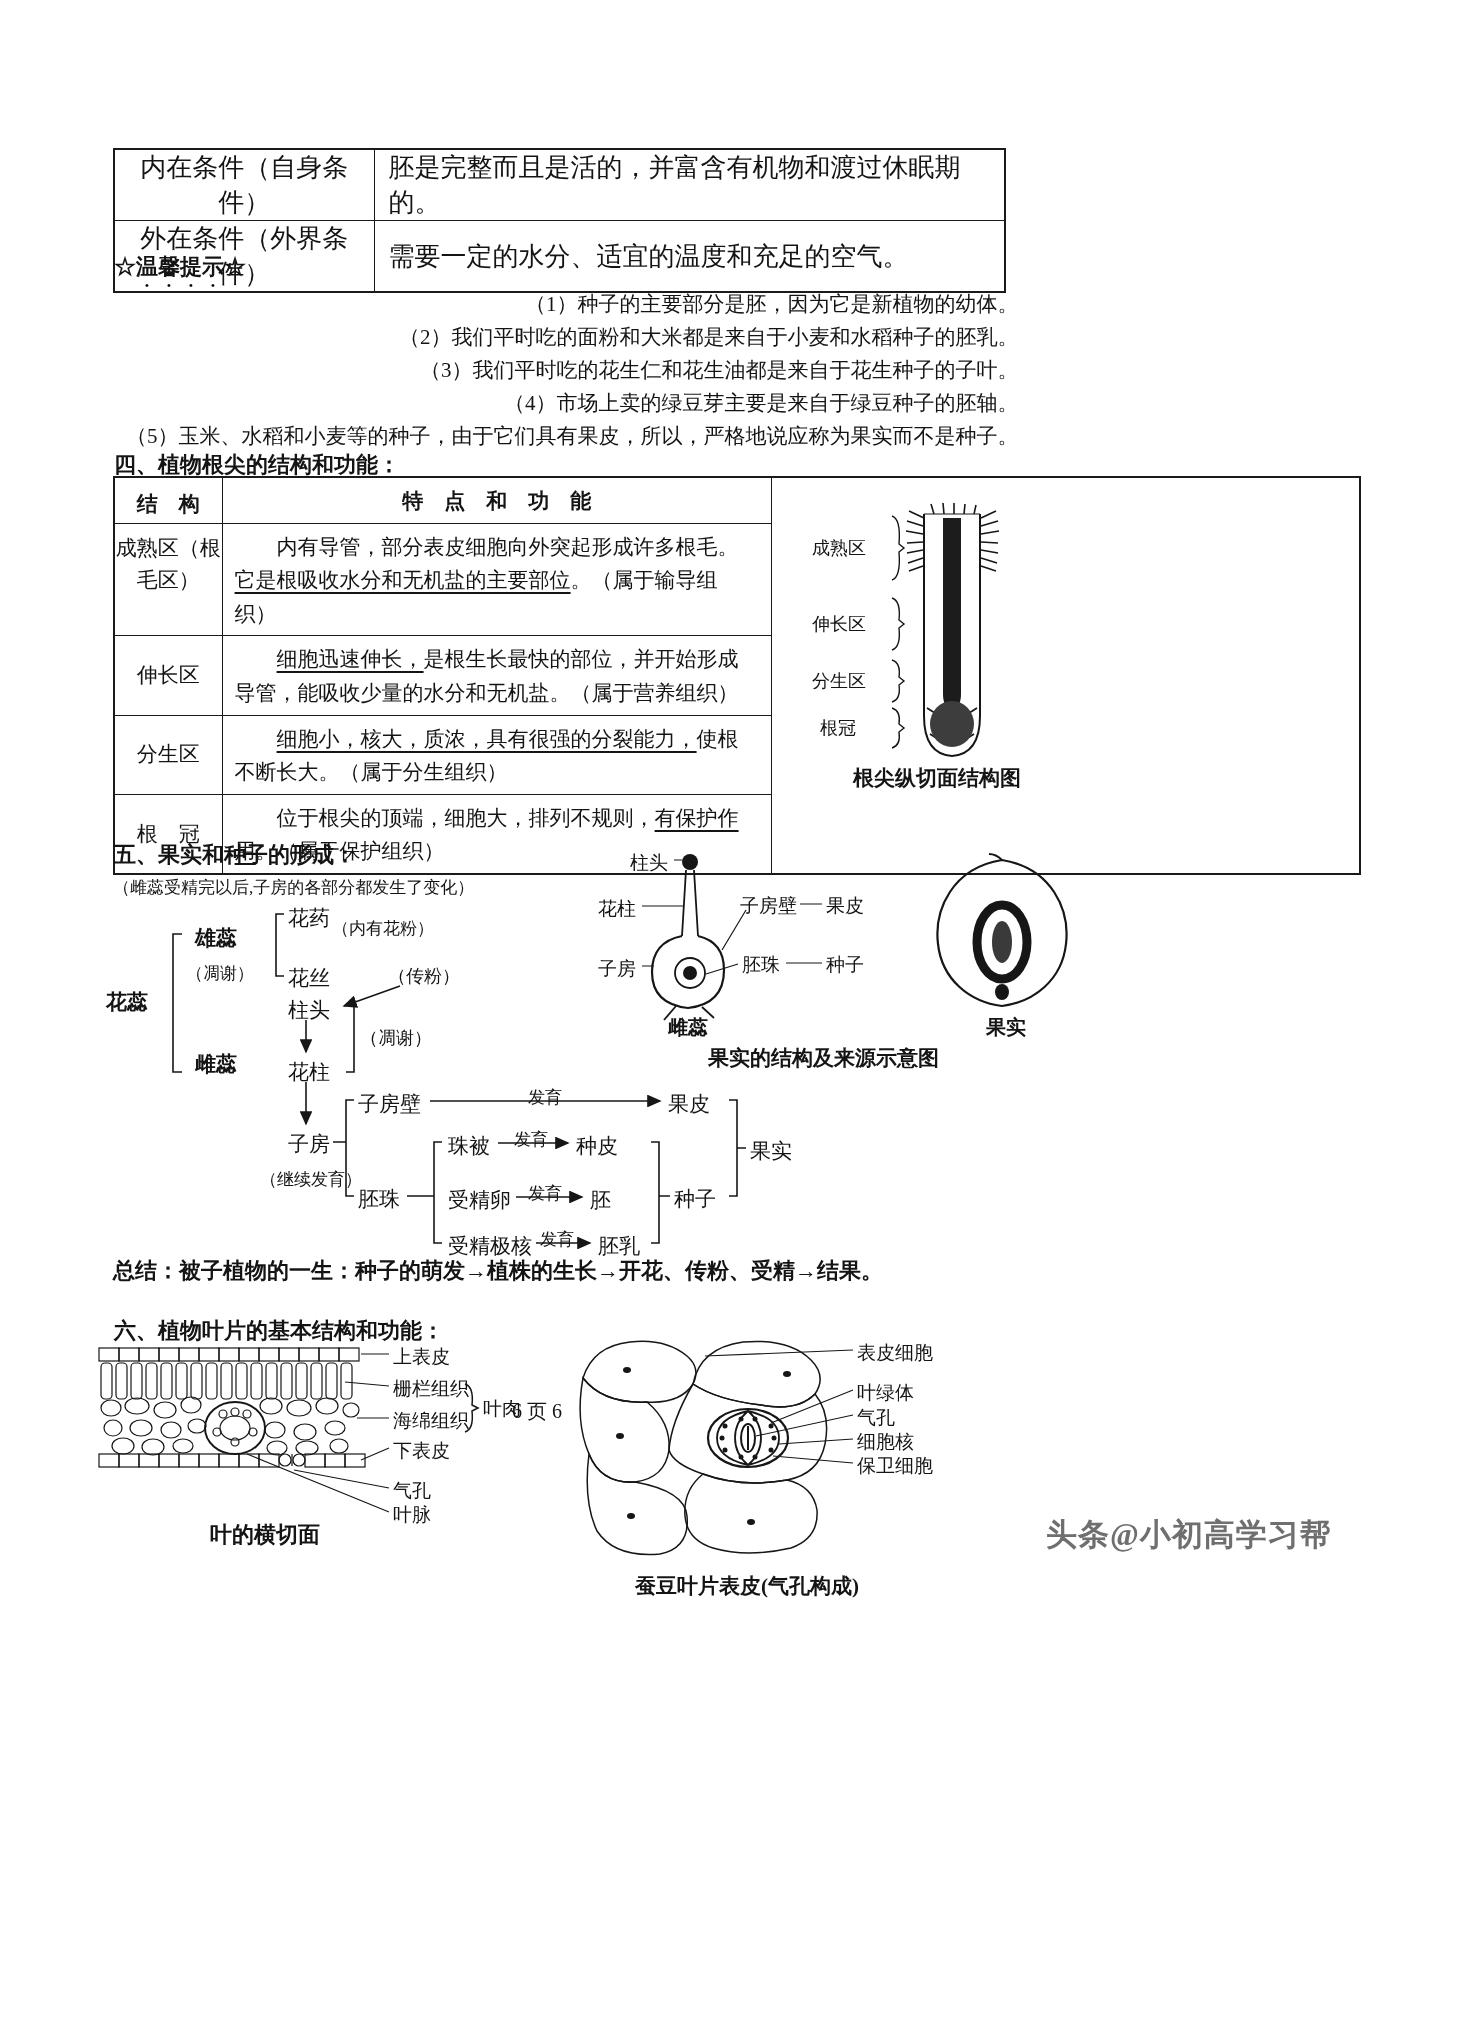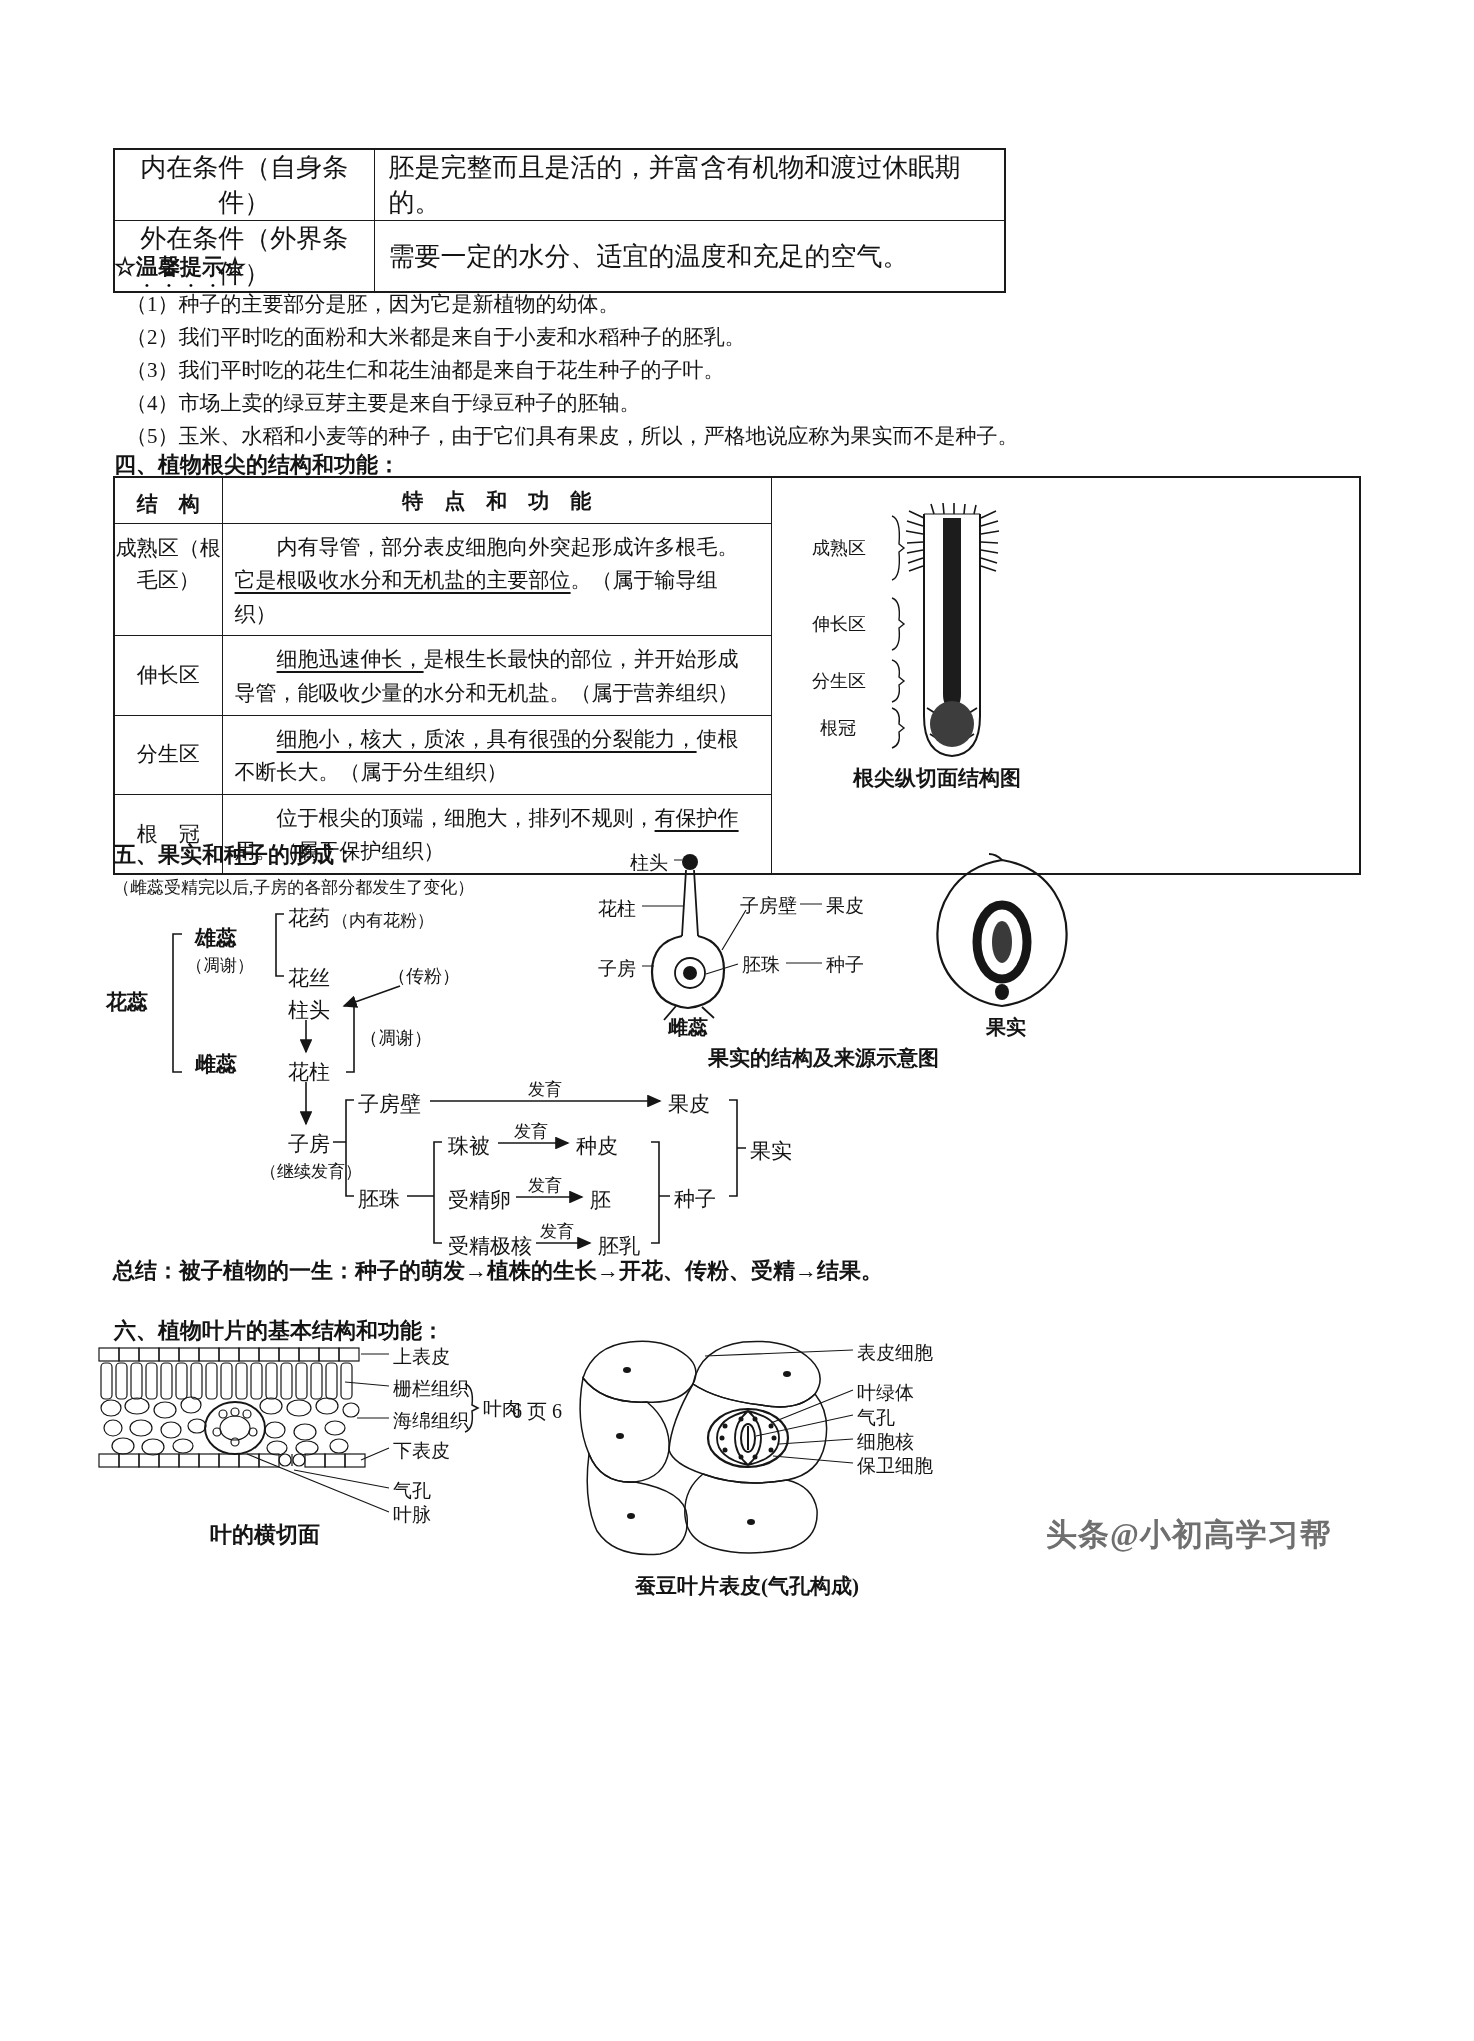--- a/index.html
+++ b/index.html
@@ -14,21 +14,21 @@
   .cond-table { position:absolute; left:113px; top:148px; width:893px; border:2px solid #1a1a1a; }
   .cond-table td { border:1.5px solid #1a1a1a; font-size:26px; height:44px; }
   .cond-table .c1 { width:260px; text-align:center; }
   .cond-table .c2 { padding-left:14px; }
 
   
   .tips-title { position:absolute; left:114px; top:252px; font-size:22px; font-weight:bold; }
   .emph { text-emphasis:filled dot #000; text-emphasis-position:under left;
           -webkit-text-emphasis:filled dot #000; -webkit-text-emphasis-position:under; }
   .tips-list { position:absolute; left:126px; top:288px; font-size:21px; }
-  .tips-item { line-height:33px; white-space:nowrap; }
+  .tips-item { line-height:33px; white-space:nowrap;text-align:right; }
 
   .sec-title { position:absolute; font-size:22px; font-weight:bold; white-space:nowrap; }
 
   
   .root-table { position:absolute; left:113px; top:476px; width:1248px; border:2px solid #1a1a1a; table-layout:fixed; }
   .root-table td { border:1.5px solid #1a1a1a; vertical-align:top; }
   .root-table tr.h td { height:38px; text-align:center; font-weight:bold; font-size:21px; vertical-align:middle; }
   .rc1 { width:108px; text-align:center; font-weight:normal; font-size:21px; padding-top:8px; line-height:1.55; }
   .rc1.mid { vertical-align:middle; padding-top:0; }
   .rc2 { width:549px; font-size:21px; padding:7px 12px 4px 12px; line-height:1.6; }
@@ -37,21 +37,21 @@
   .u { text-decoration:underline; text-underline-offset:5px; }
   .rootcell { position:relative; width:100%; height:346px; }
   .rlabel { position:absolute; font-weight:normal; font-size:18px; white-space:nowrap; }
   .rcaption { position:absolute; left:0; top:262px; width:330px; text-align:center; font-weight:bold; font-size:21px; }
 
   
   .flow { position:absolute; left:100px; top:902px; width:700px; height:365px; }
   .flow svg { position:absolute; left:0; top:0; }
   .fl { position:absolute; font-size:21px; white-space:nowrap; }
   .fl.b { font-weight:bold;text-align:right; }
-  .fl.sm { font-size:17px; }
+  .fl.sm { font-size:17px;margin-top:8px; }
   .fl.sm18 { font-size:18px; }
 
   .sub5 { position:absolute; left:113px; top:876px; font-size:17px; white-space:nowrap; }
 
   
   .fruitdiag { position:absolute; left:590px; top:846px; width:680px; height:235px; }
   .fruitdiag svg { position:absolute; left:0; top:0; }
   .fd { position:absolute; font-size:19px; white-space:nowrap; }
   .fd.b { font-weight:bold; font-size:20px; }
   .fd.cap { font-weight:bold; font-size:21px; }

